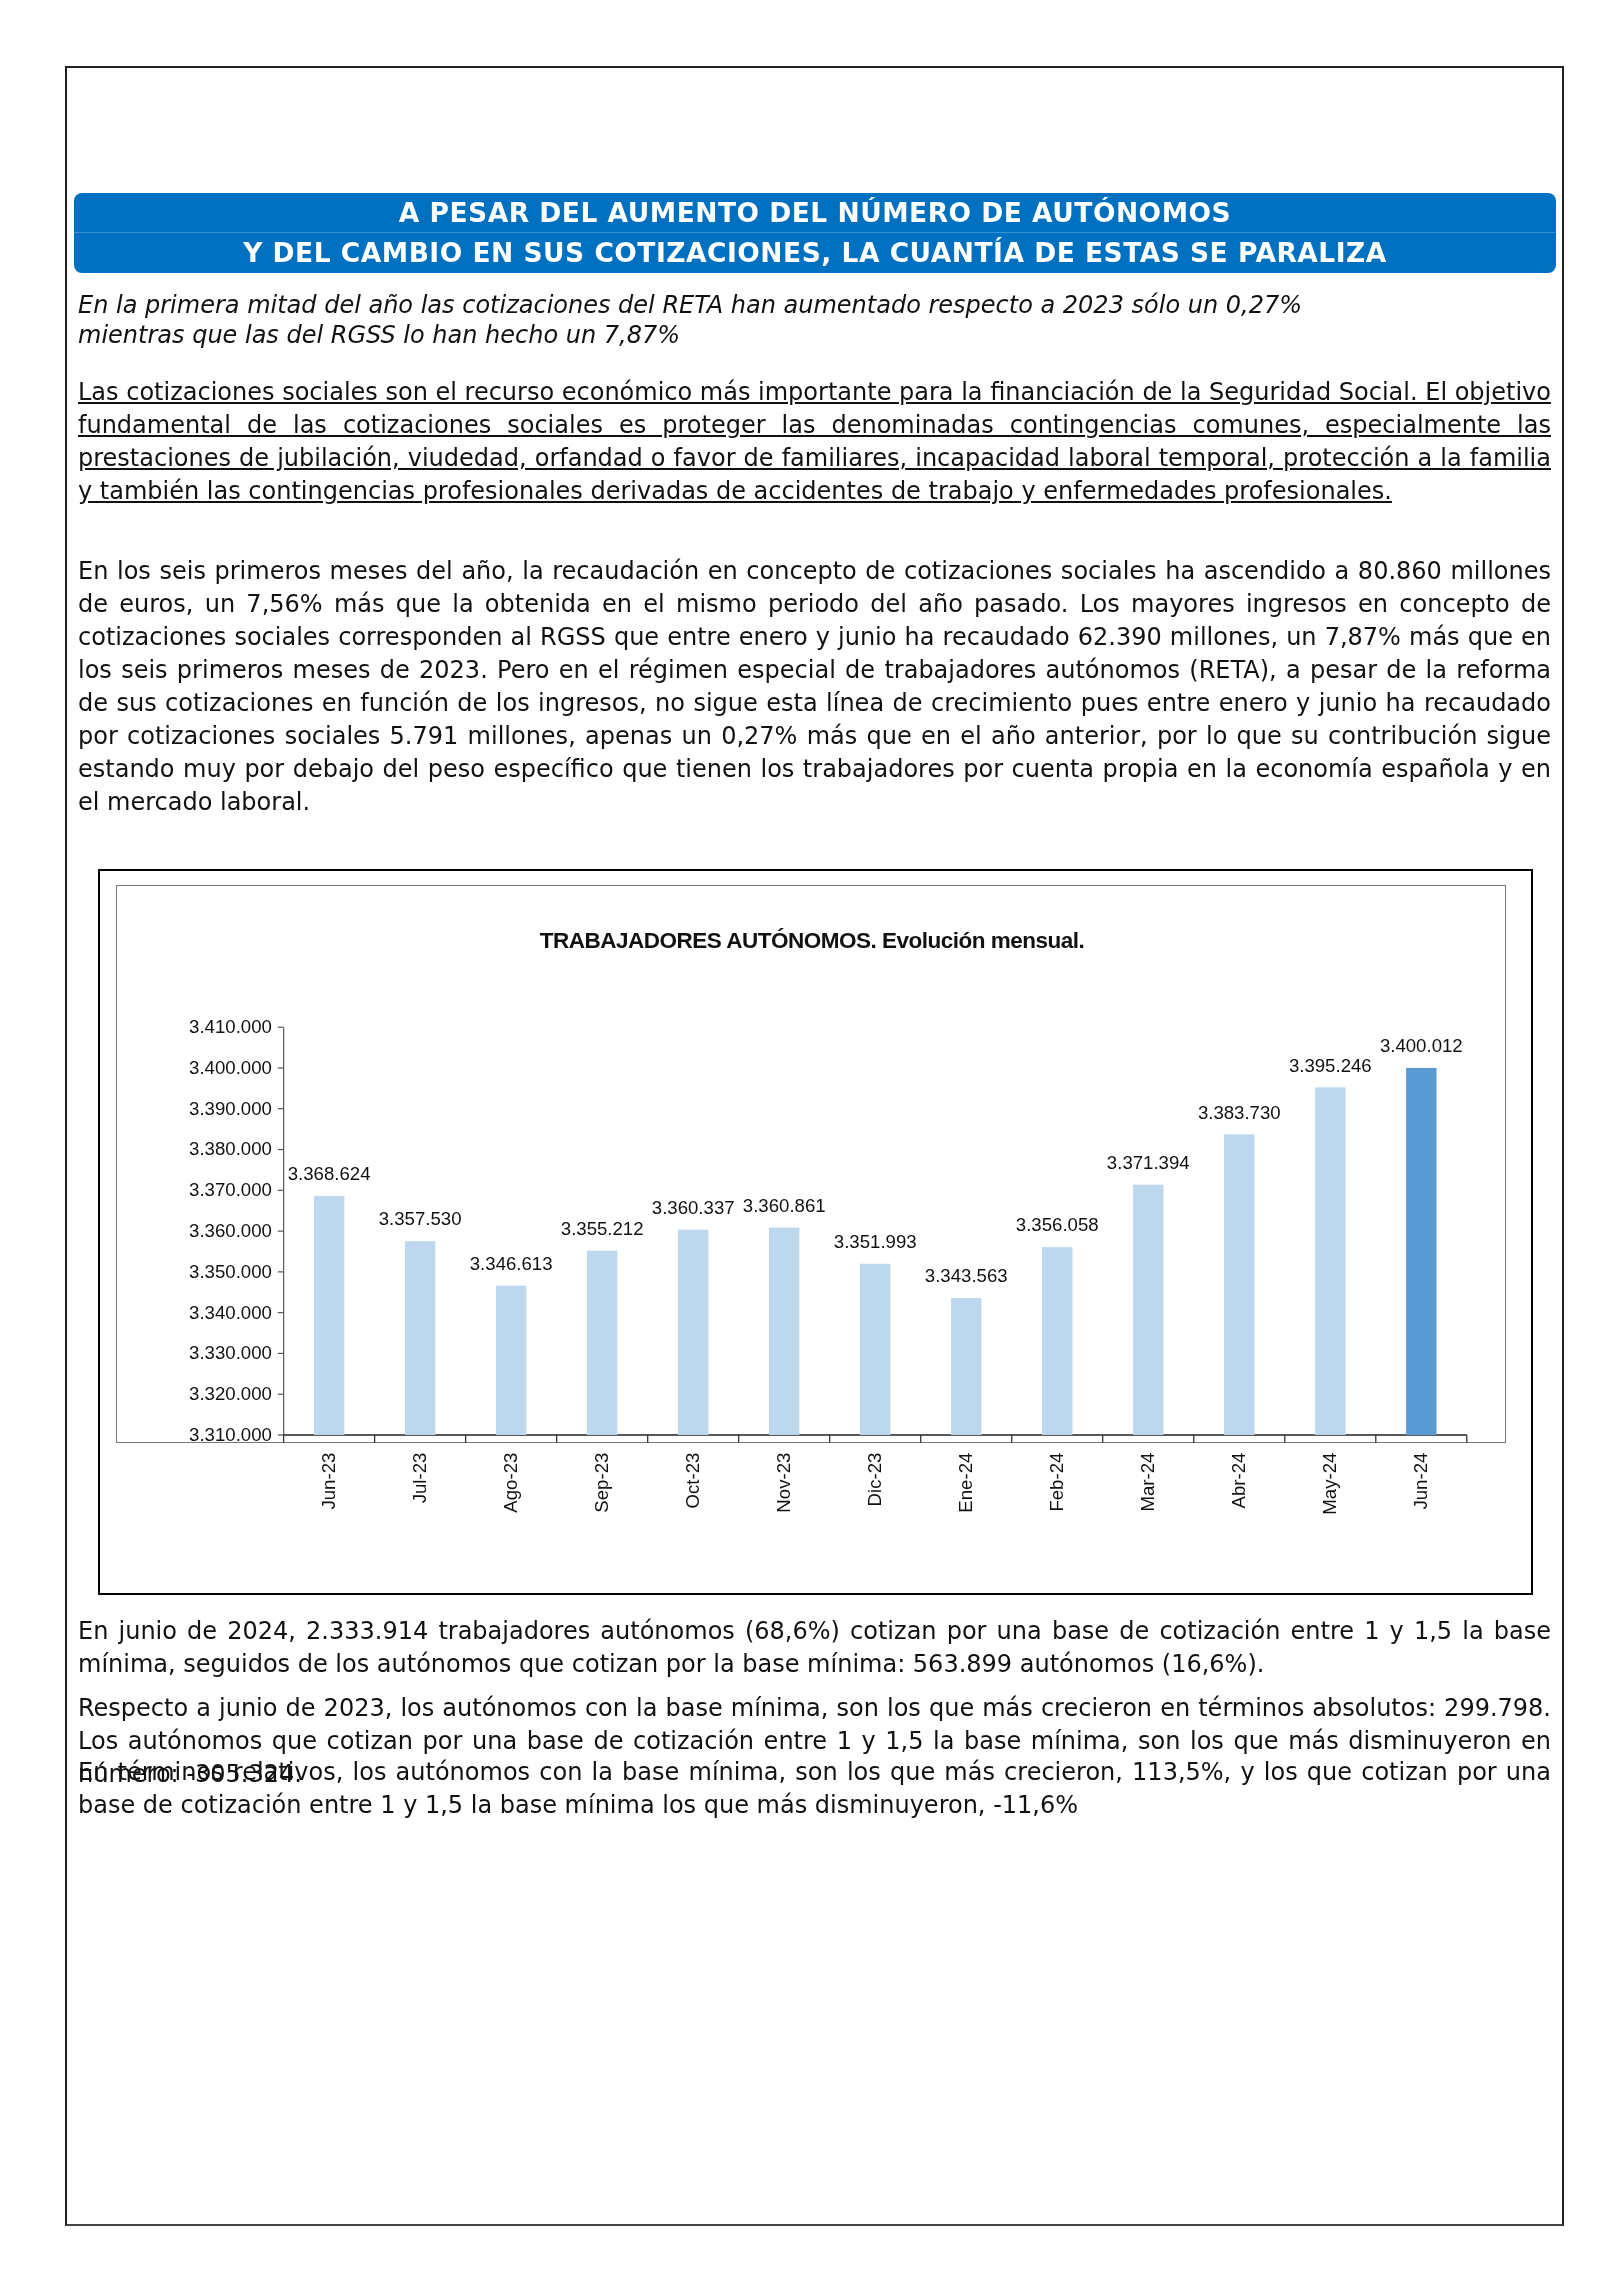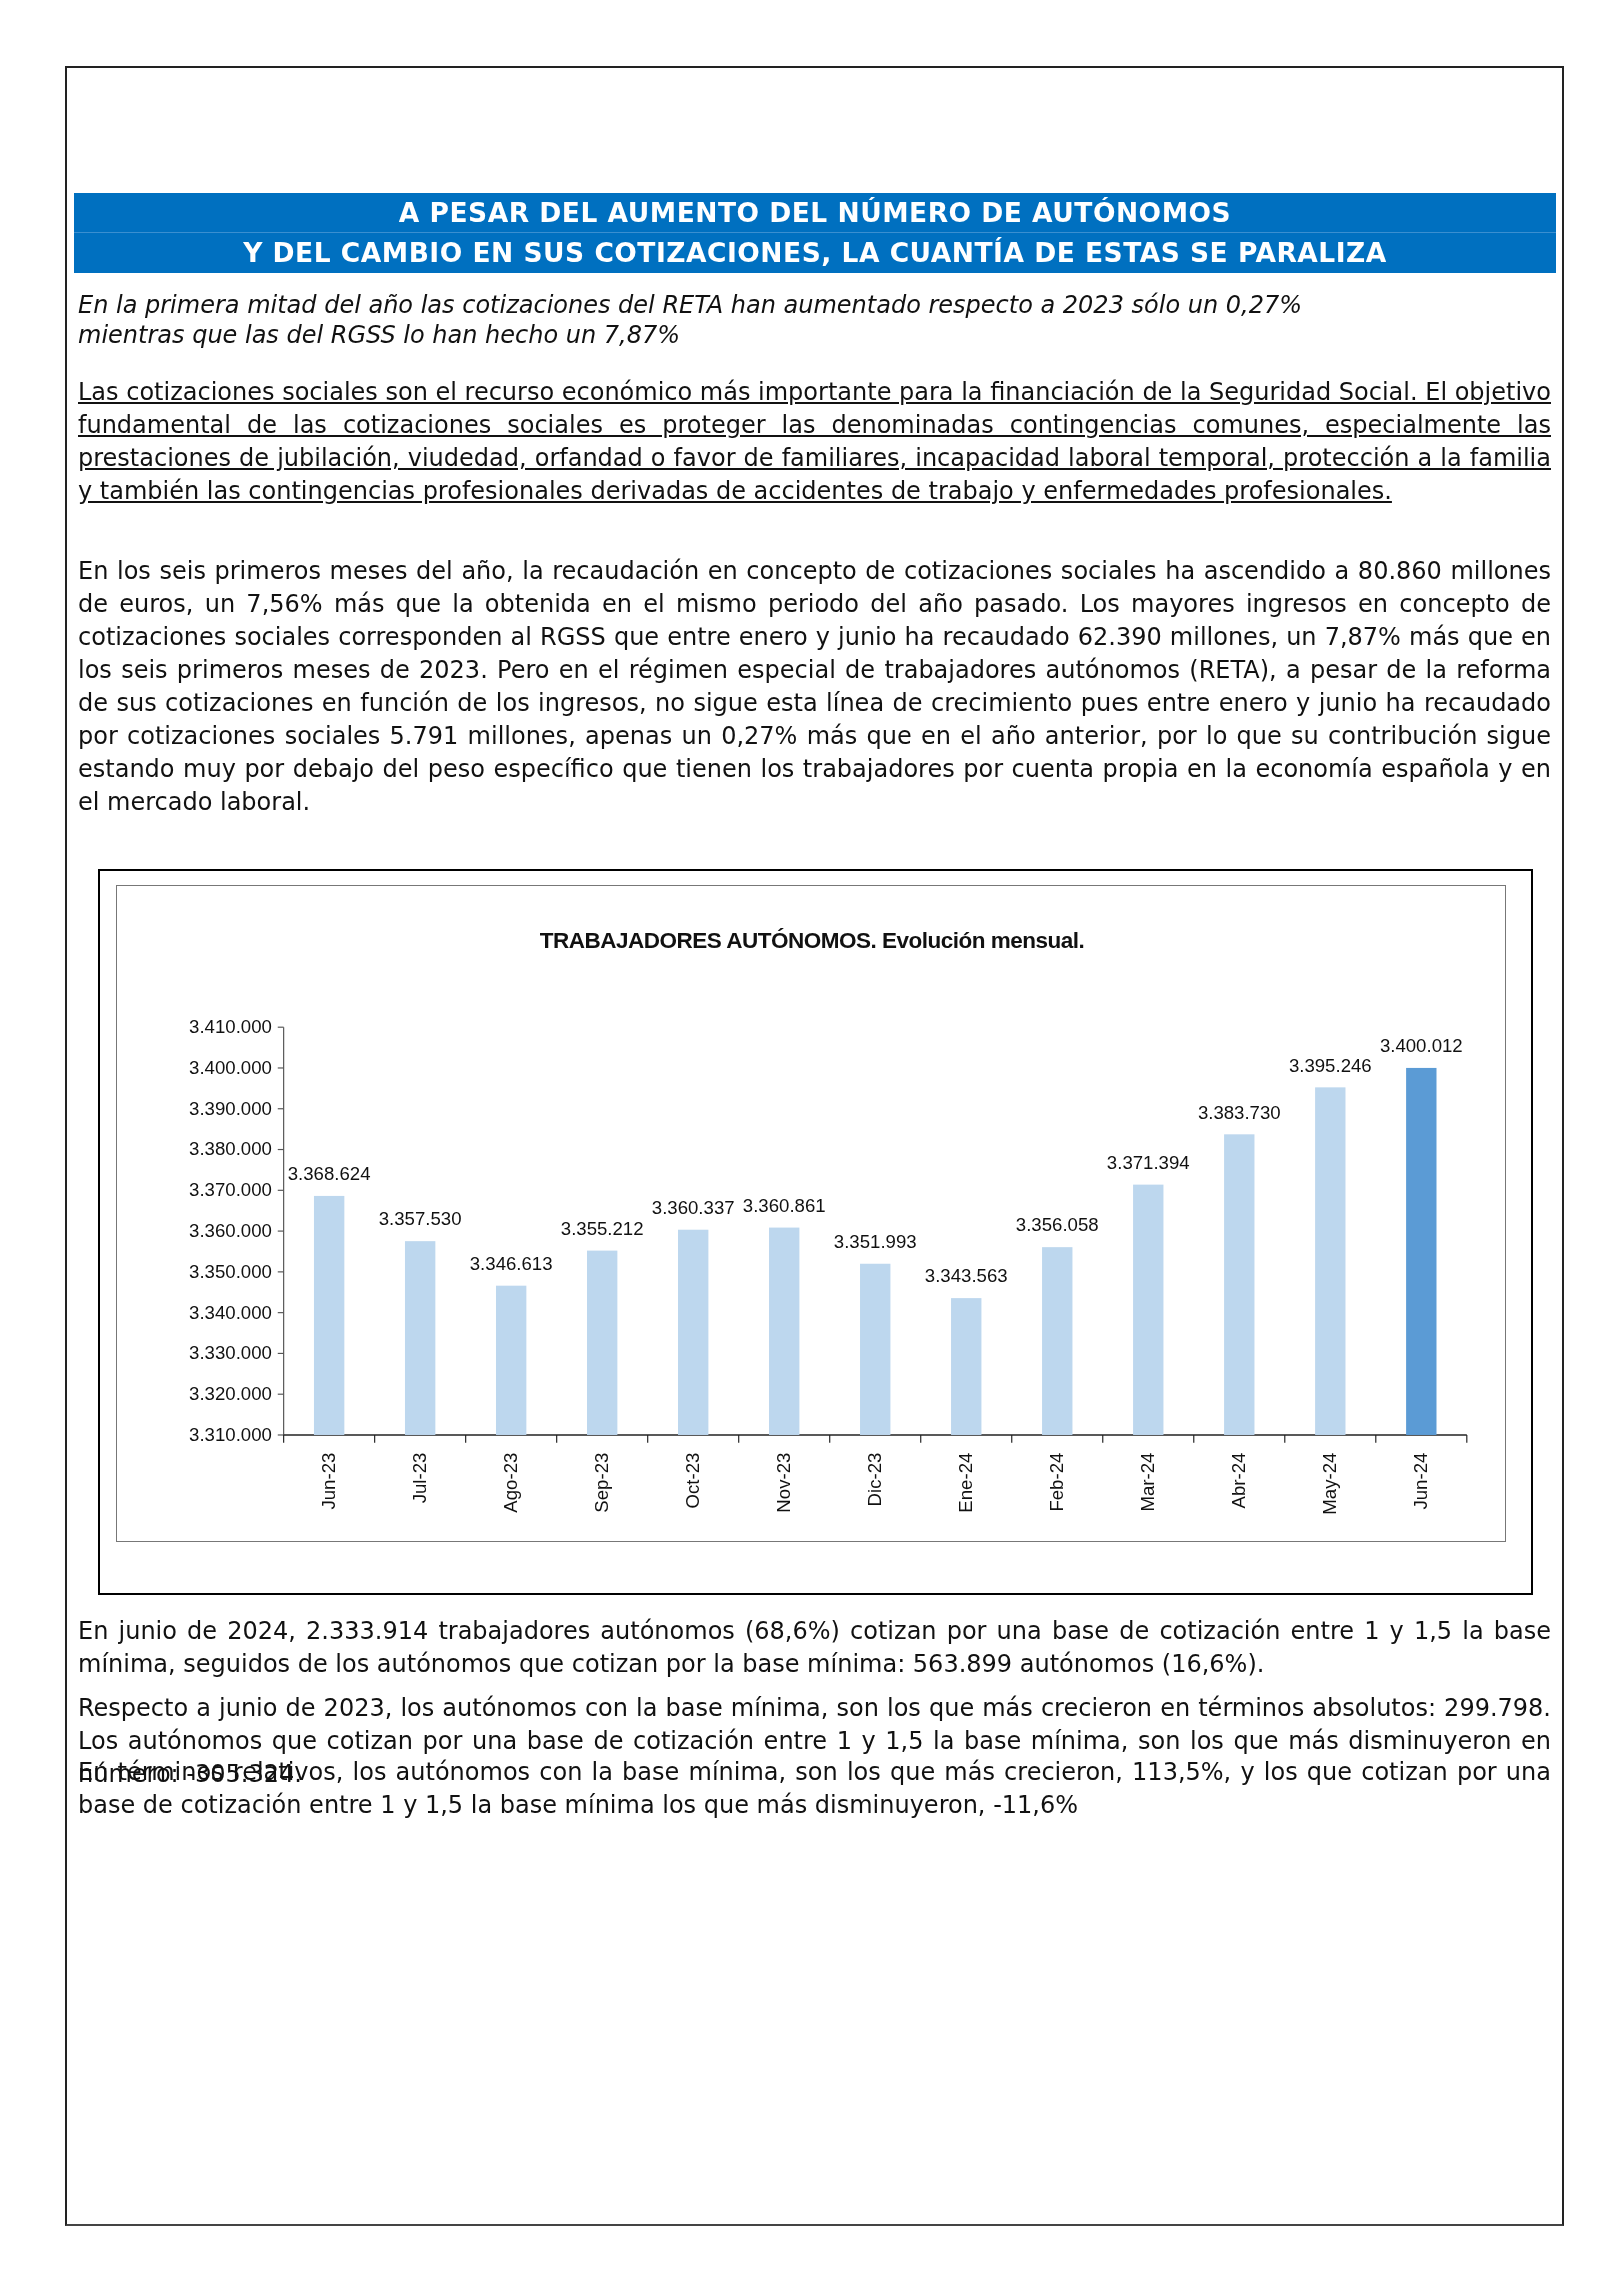--- a/index.html
+++ b/index.html
@@ -1,29 +1,29 @@
 <!DOCTYPE html>
 <html><head>
 <meta charset="utf-8">
 <style>
   html, body { margin:0; padding:0; background:#ffffff; }
   body { width:1621px; height:2293px; position:relative; font-family:"DejaVu Sans", sans-serif; color:#111; overflow:hidden; }
   .page-frame { position:absolute; left:65px; top:66px; width:1499px; height:2160px; border:2px solid #222; border-bottom:2.9px solid #444; box-sizing:border-box; }
-  .banner { position:absolute; left:74px; top:193px; width:1482px; height:80px; background:#0070c0; color:#fff; font-weight:bold; text-align:center; font-size:26.5px; letter-spacing:0.5px; }
+  .banner { position:absolute; left:74px; top:193px; width:1482px; height:80px; background:#0070c0; color:#fff; font-weight:bold; text-align:center; font-size:26.5px; letter-spacing:0.5px;border-radius:8px; }
   .banner .line { height:40px; line-height:40px; }
   .banner .line1 { border-bottom:1px solid #3a8fd0; box-sizing:border-box; }
   .subtitle { position:absolute; left:78px; top:290px; width:1470px; text-align:left; font-style:italic; font-size:24px; line-height:30px; }
   .para { position:absolute; left:78px; width:1473px; font-size:24px; line-height:33px; text-align:justify; }
   .p1 { top:376px;text-decoration:underline; }
   .p2 { top:555px; }
   .p3 { top:1615px; }
   .p4 { top:1684px;margin-top:8px; }
   .p5 { top:1756px; }
   .chart-outer { position:absolute; left:98px; top:869px; width:1435px; height:726px; border:2.9px solid #000; box-sizing:border-box; }
-  .chart-inner { position:absolute; left:116px; top:885px; width:1390px; height:657px; border:1.5px solid #777; box-sizing:border-box; background:#fff; }
+  .chart-inner { position:absolute; left:116px; top:885px; width:1390px; height:558px; border:1.5px solid #777; box-sizing:border-box; background:#fff; }
   .chart-title { position:absolute; left:0; top:42px; width:1390px; text-align:center; font-weight:bold; font-size:22.5px; font-family:"Liberation Sans", sans-serif; letter-spacing:-0.5px; }
   .chart-svg { position:absolute; left:0; top:0; }
   .ytick { font-family:"Liberation Sans", sans-serif; font-size:19px; fill:#111; }
   .dlabel { font-family:"Liberation Sans", sans-serif; font-size:19px; fill:#111; }
   .xlabel { font-family:"Liberation Sans", sans-serif; font-size:19px; fill:#111; }
 </style>
 </head>
 <body>
 
 <div class="page-frame"></div>

